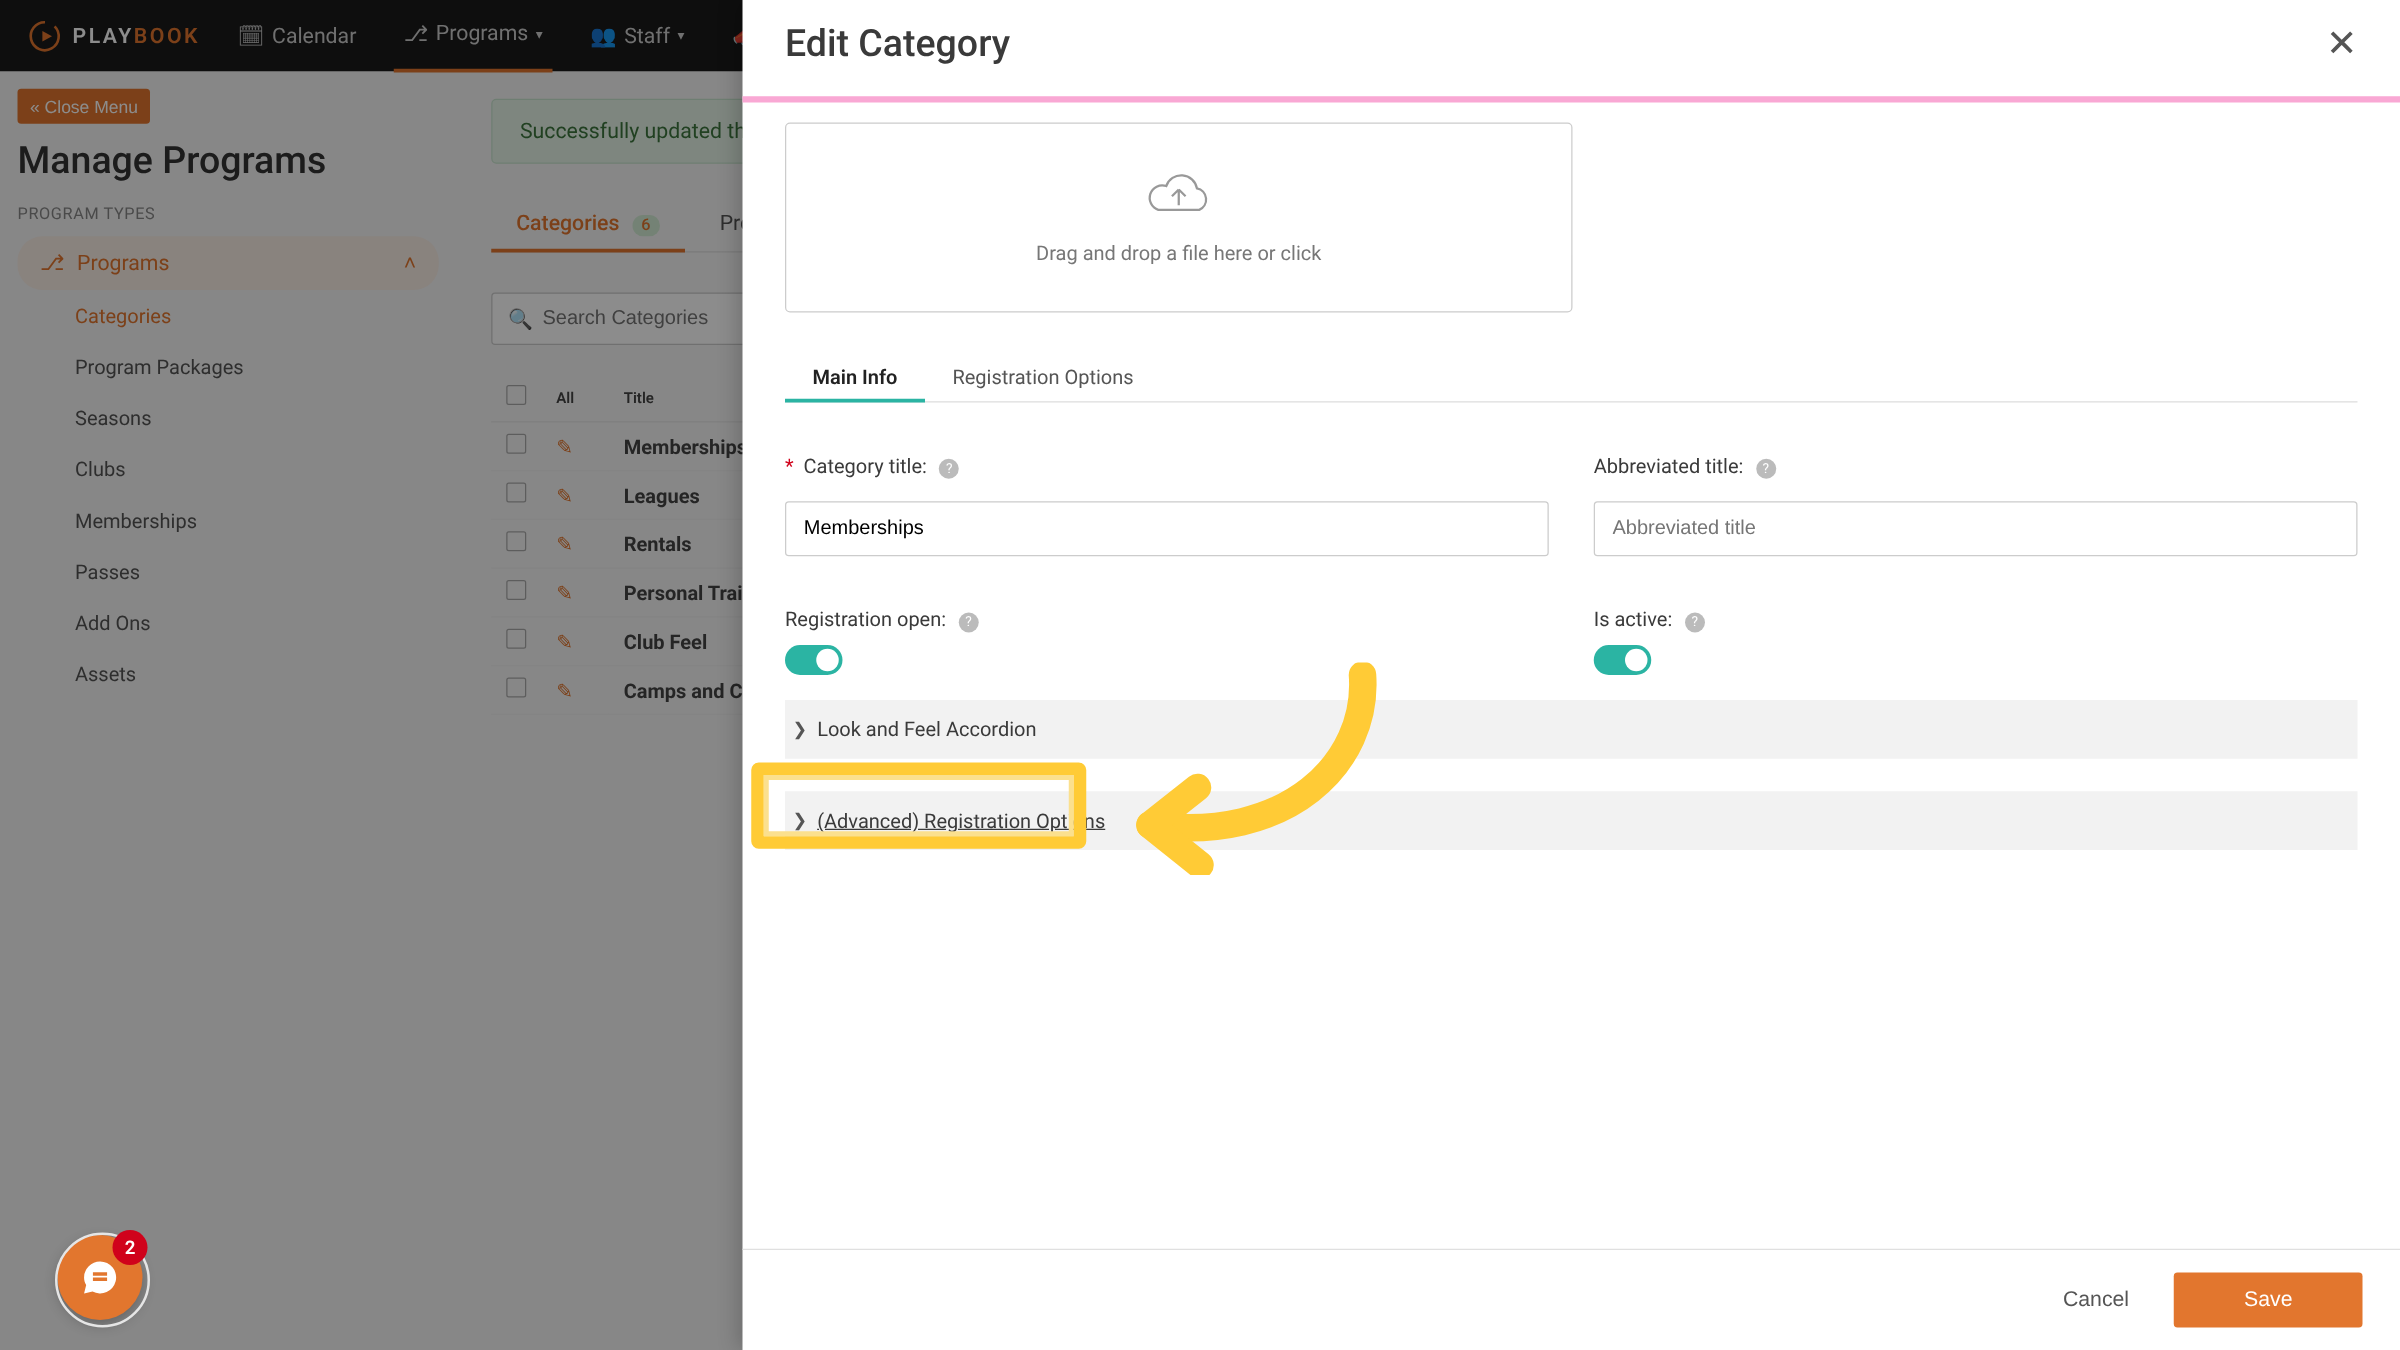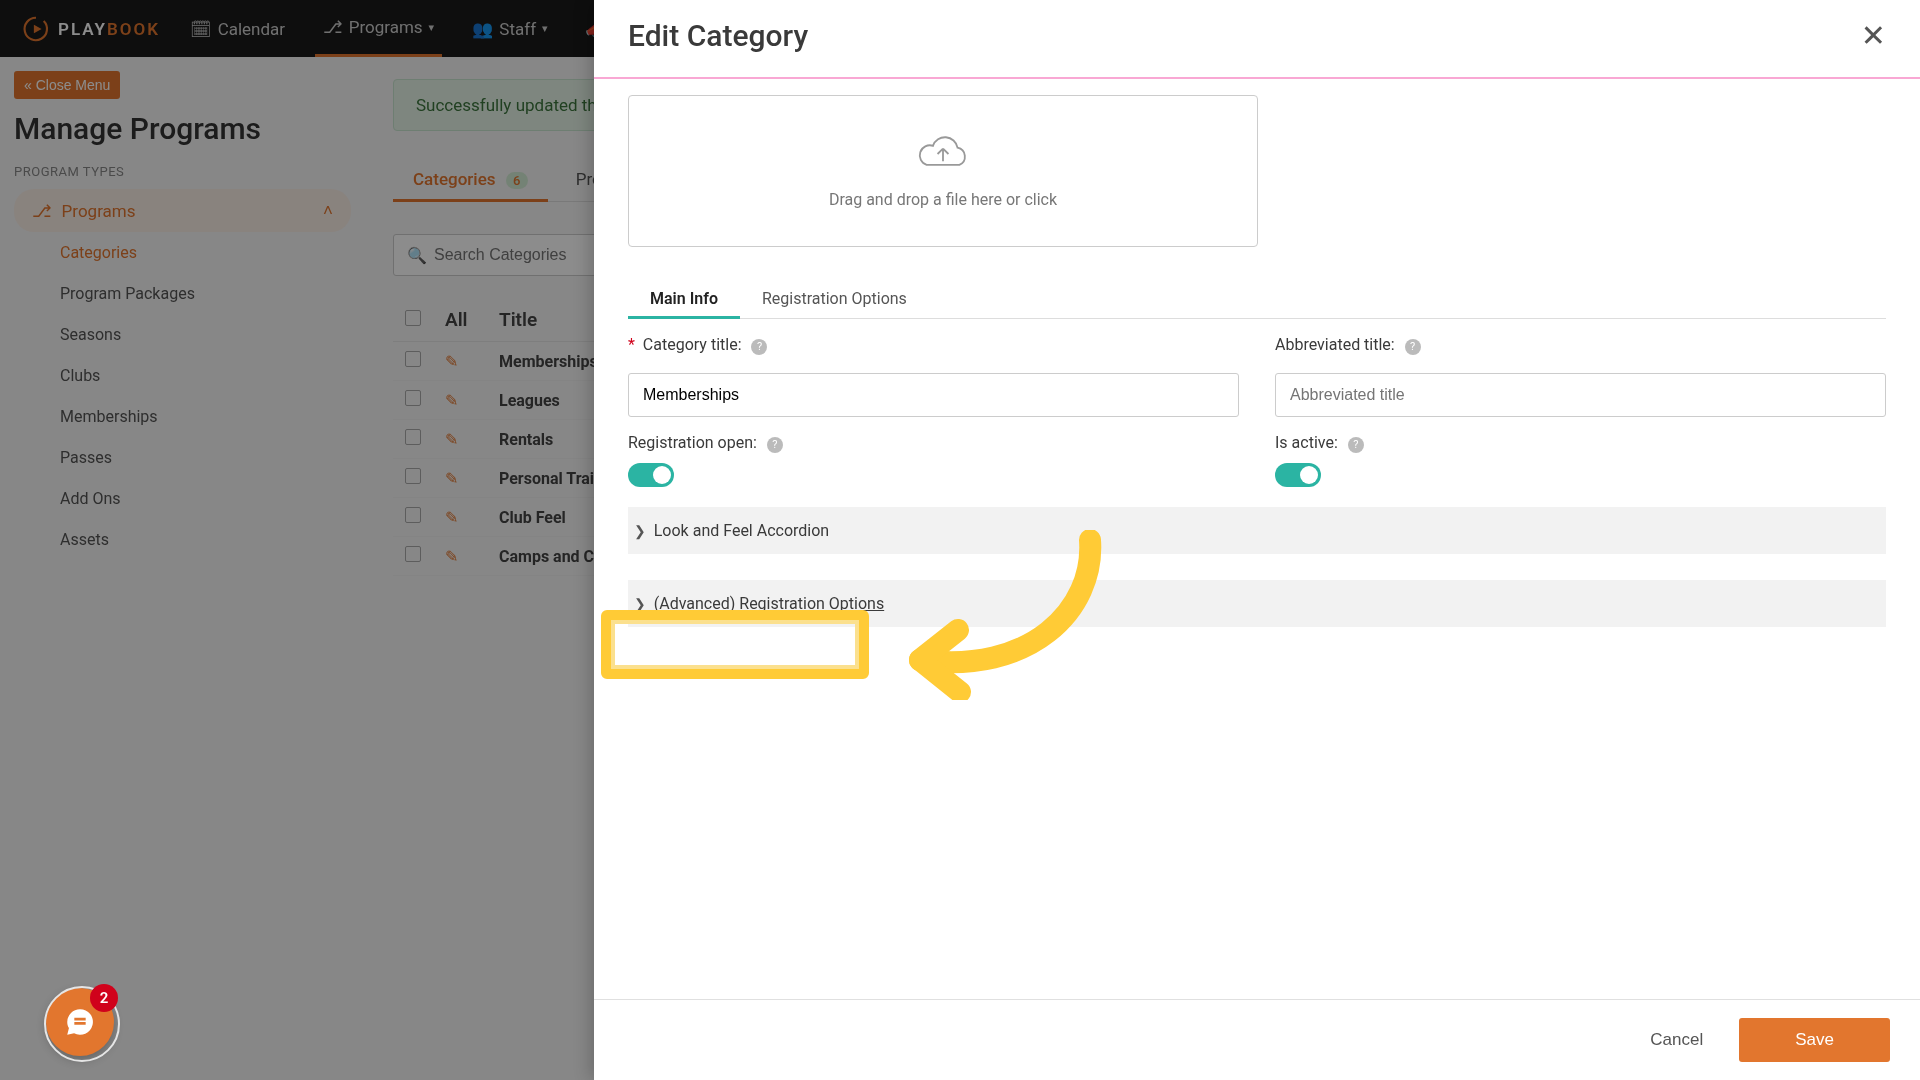--- a/index.html
+++ b/index.html
@@ -52,36 +52,36 @@
   .tab.active::after { content:""; position:absolute; left:0; right:0; bottom:-1px; height:3px; background:#e2762e; }
   .badge { display:inline-block; min-width:22px; padding:1px 7px; border-radius:10px; background:#eee; font-size:13px; margin-left:6px; text-align:center; }
 
   .search-wrap { margin-top: 32px; }
   .search-box {
     width: 450px; padding: 11px 14px 11px 40px; border: 1px solid #ccc; border-radius: 3px;
     font-size: 16px; background: #fff;
   }
   .search-icon { position: absolute; margin: 12px 14px; color: #888; }
   .table { margin-top: 22px; width: 100%; border-collapse: collapse; font-size: 16px; color:#444; }
-  .table th { text-align:left; font-weight:600; padding:10px 12px; border-bottom:1px solid #e5e5e5; font-size:19px; }
+  .table th { text-align:left; font-weight:600; padding:10px 12px; border-bottom:1px solid #e5e5e5; font-size:12px; }
   .table td { padding: 9px 12px; border-bottom:1px solid #f0f0f0; }
   .edit-ic { color:#e2762e; cursor:pointer; }
   .chk { width:16px; height:16px; border:1px solid #aaa; display:inline-block; border-radius:2px; }
 
   
   .dim { position:absolute; inset:0; background:rgba(0,0,0,0.45); }
 
   
   .drawer {
     position:absolute; top:0; right:0; height:100%; width:1326px;
     background:#fff; box-shadow:-4px 0 16px rgba(0,0,0,.2);
     display:flex; flex-direction:column;
   }
   .drawer-head {
-    padding: 18px 34px 24px; border-bottom:2px solid #f9a8d4;
+    padding: 18px 34px 24px; border-bottom:5px solid #f9a8d4;
     display:flex; justify-content:space-between; align-items:center;
   }
   .drawer-title { font-size: 30px; font-weight:500; color:#3a3a3a; }
   .close-x { font-size:30px; color:#555; cursor:pointer; font-weight:300; line-height:1; }
   .drawer-body { flex:1; padding: 16px 34px; overflow:auto; color:#3a3a3a; }
   .drawer-foot {
     border-top:1px solid #e0e0e0; padding: 18px 30px; display:flex;
     justify-content:flex-end; gap:18px; align-items:center;margin-top:40px;
   }
   .btn-cancel { background:transparent; border:none; color:#555; font-size:17px; padding:10px 18px; cursor:pointer; }
@@ -96,21 +96,21 @@
     display:flex; flex-direction:column; align-items:center; justify-content:center;
     gap:16px; color:#777; cursor:pointer;
   }
   .uploader svg { width:60px; height:40px; color:#999; }
 
   .modal-tabs { margin-top:32px; display:flex; border-bottom:1px solid #ddd; }
   .modal-tab { padding:10px 22px; font-size:16px; color:#555; cursor:pointer; position:relative; }
   .modal-tab.active { color:#222; font-weight:600; }
   .modal-tab.active::after { content:""; position:absolute; left:0; right:0; bottom:-1px; height:3px; background:#2bb4a3; }
 
-  .form-row { display:flex; gap:36px; margin-top:16px; }
+  .form-row { display:flex; gap:36px; margin-top:41px; }
   .form-col { flex:1; }
   .req { color:#d0021b; margin-right:4px; }
   .help-ic {
     display:inline-block; width:16px; height:16px; border-radius:50%;
     background:#bbb; color:#fff; font-size:11px; text-align:center; line-height:16px;
     margin-left:6px;
   }
   .text-input {
     width:100%; max-width:630px; padding:12px 14px; border:1px solid #ccc;
     border-radius:3px; font-size:16px; margin-top:8px;

